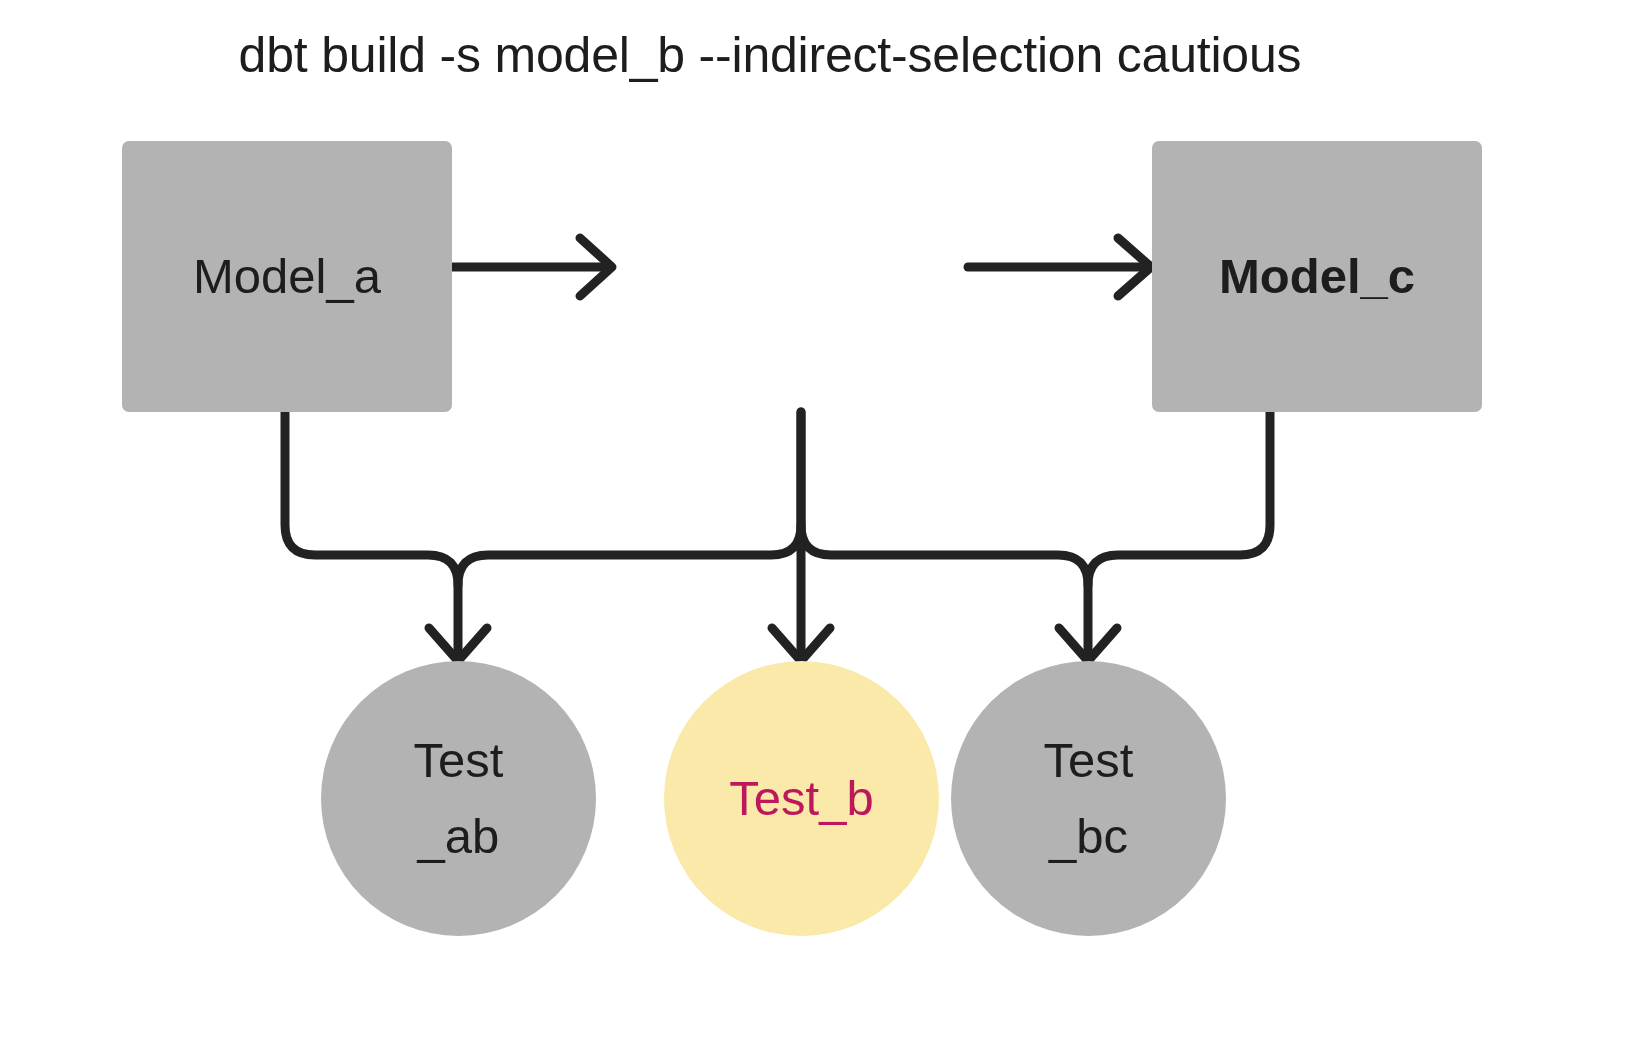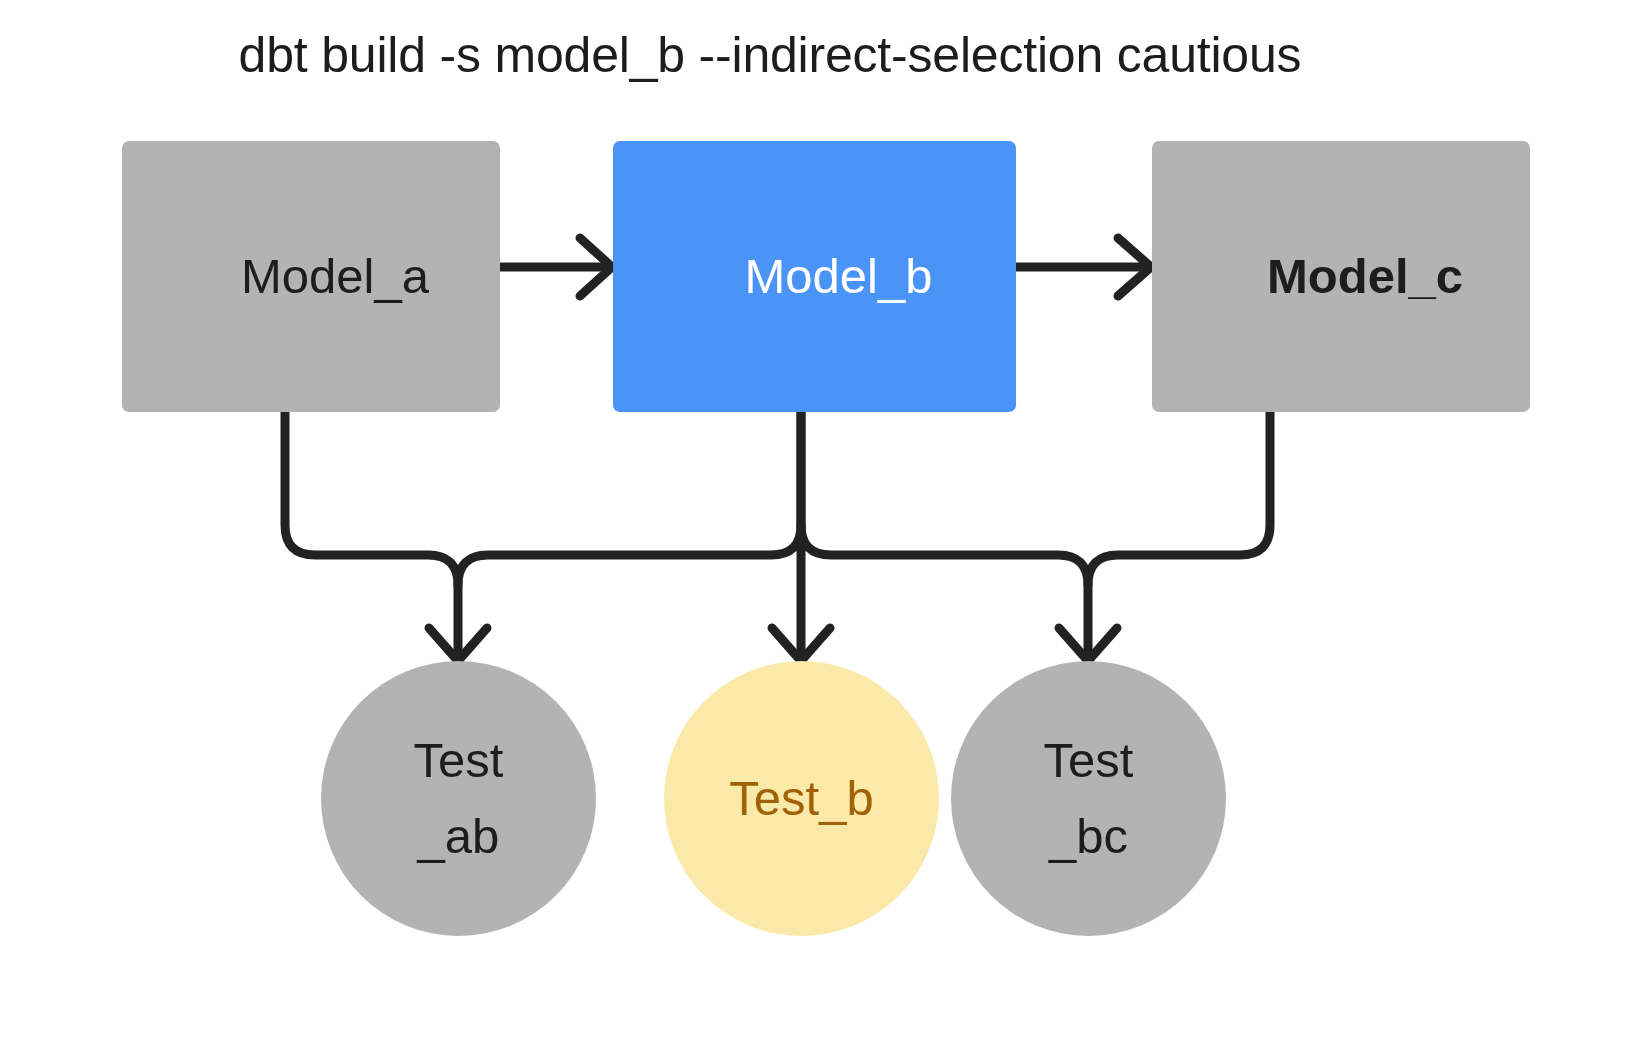--- a/index.html
+++ b/index.html
@@ -27,21 +27,20 @@
     white-space: nowrap;
   }
   .node-box {
     position: absolute;
     border-radius: 7px;
     display: flex;
     align-items: center;
     justify-content: center;
     font-size: 49px;
     line-height: 1.05;
-    padding-left: 48px;
   }
   .node-circle {
     position: absolute;
     border-radius: 50%;
     display: flex;
     flex-direction: column;
     align-items: center;
     justify-content: center;
     font-size: 49px;
     line-height: 1.55;
@@ -104,34 +103,31 @@
       <g>
         <path d="M 1059 628 L 1088 661 L 1117 628"></path>
       </g>
     </g>
   </svg>
 
   <div class="node-box" style="left:122px; top:141px; width:330px; height:271px; background:#b3b3b3; color:#1d1d1d;">
     <span>Model_a</span>
   </div>
 
-  <div class="node-box" style="left:613px; top:141px; width:355px; height:271px; background:#4a94f8; color:#ffffff;">
-    <span>Model_b</span>
-  </div>
 
   <div class="node-box" style="left:1152px; top:141px; width:330px; height:271px; background:#b3b3b3; color:#1d1d1d;font-weight:bold;">
     <span>Model_c</span>
   </div>
 
   <div class="node-circle" style="left:321px; top:661px; width:275px; height:275px; background:#b3b3b3; color:#1d1d1d;">
     <span class="ln">Test</span>
     <span class="ln">_ab</span>
   </div>
 
-  <div class="node-circle" style="left:664px; top:661px; width:275px; height:275px; background:#fae9a9; color:#a16207;">
+  <div class="node-circle" style="left:664px; top:661px; width:275px; height:275px; background:#fae9a9; color:#be185d;">
     <span class="ln">Test_b</span>
   </div>
 
   <div class="node-circle" style="left:951px; top:661px; width:275px; height:275px; background:#b3b3b3; color:#1d1d1d;">
     <span class="ln">Test</span>
     <span class="ln">_bc</span>
   </div>
 
 </div>
 

